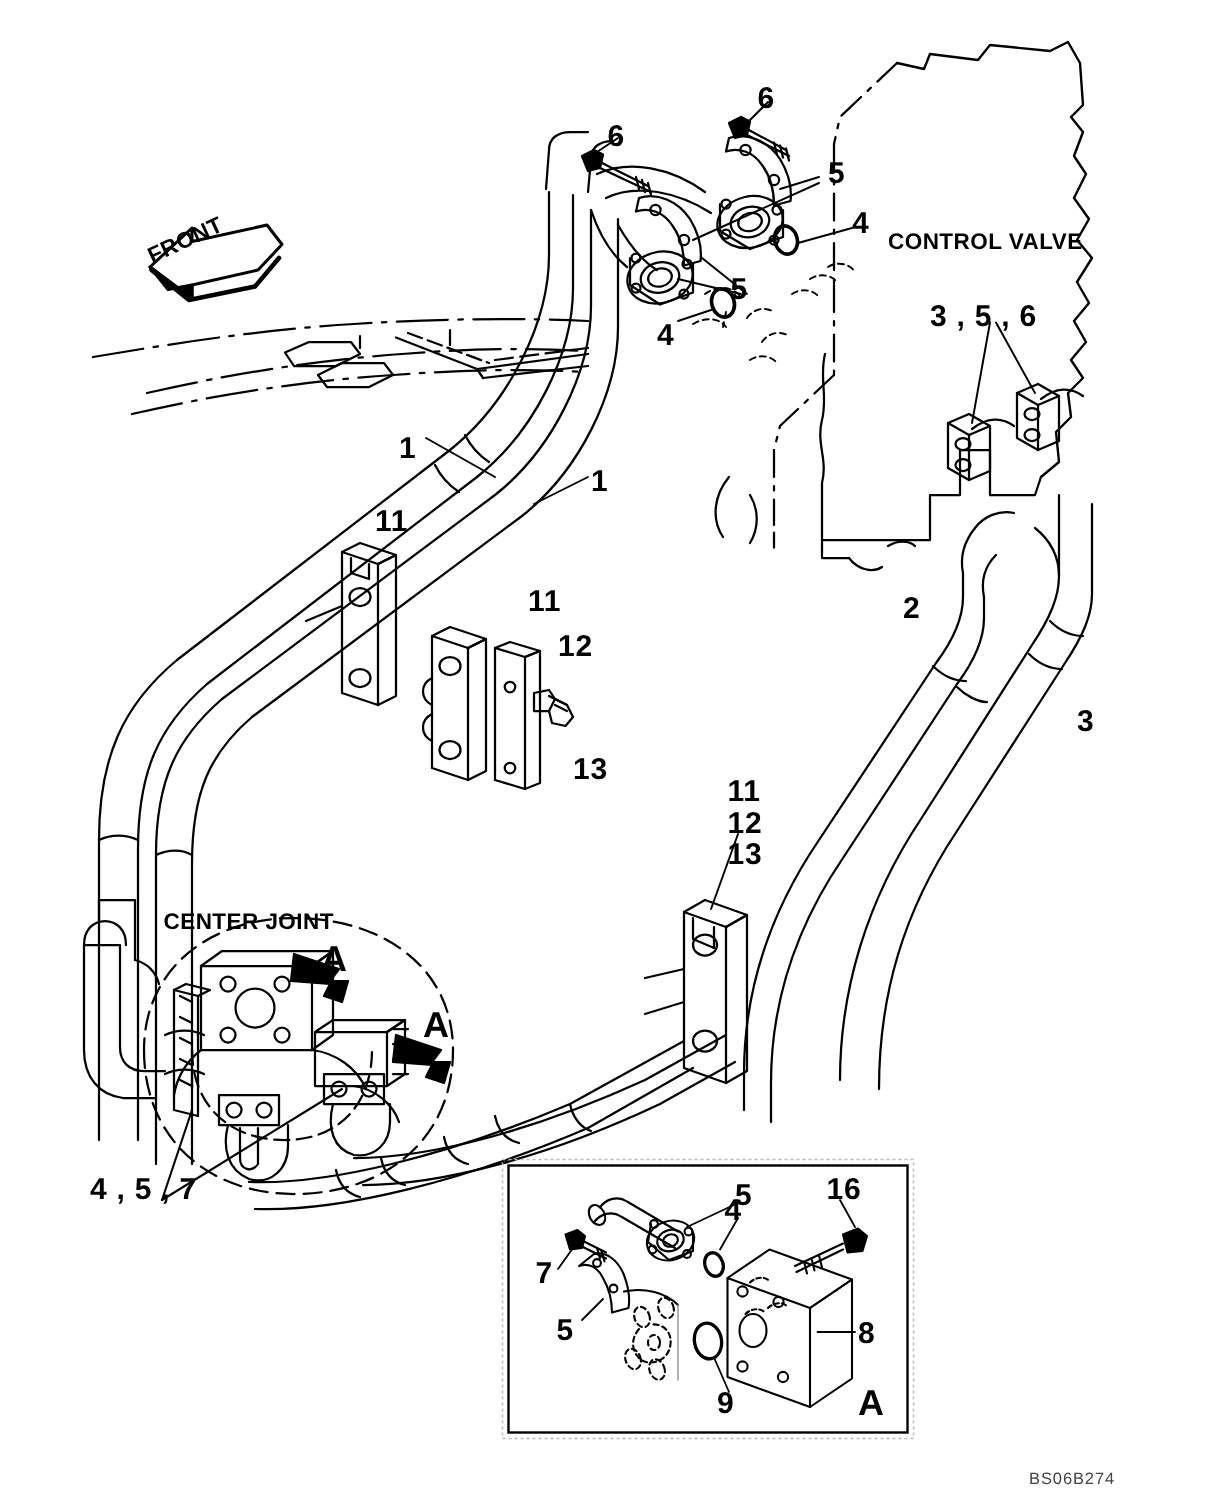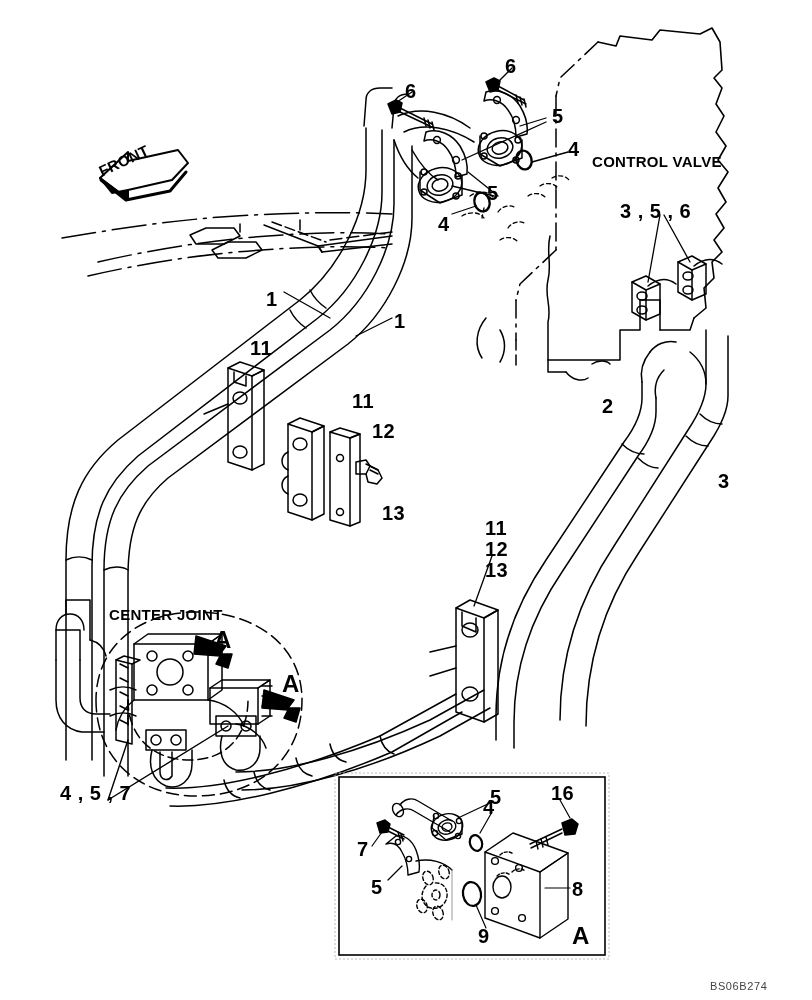--- a/index.html
+++ b/index.html
@@ -6,21 +6,21 @@
   body{width:812px;height:1000px;overflow:hidden;
        font-family:"Liberation Sans",sans-serif;color:#000;}
   #stage{position:relative;width:812px;height:1000px;background:#fff;}
   svg.layer{position:absolute;left:0;top:0;width:812px;height:1000px;}
   .lbl{position:absolute;font-family:"Liberation Sans",sans-serif;
        font-weight:bold;font-size:19px;letter-spacing:.5px;white-space:nowrap;}
   .lbl.num{font-size:20px;}
   .lbl.cap{font-weight:bold;font-size:15px;letter-spacing:.3px;}
   .lbl.big{font-size:24px;font-weight:bold;}
   .code{position:absolute;font-size:11px;font-weight:normal;color:#444;
-        letter-spacing:.6px;margin-left:24px;}
+        letter-spacing:.6px;}
   .stack{line-height:1.04;}
 </style>
 </head>
 <body>
 
 <div id="stage">
 
   <svg class="layer" viewBox="0 0 812 1000">
     <g fill="none" stroke="#000" stroke-width="1.5" stroke-linecap="round" stroke-linejoin="round">
 

